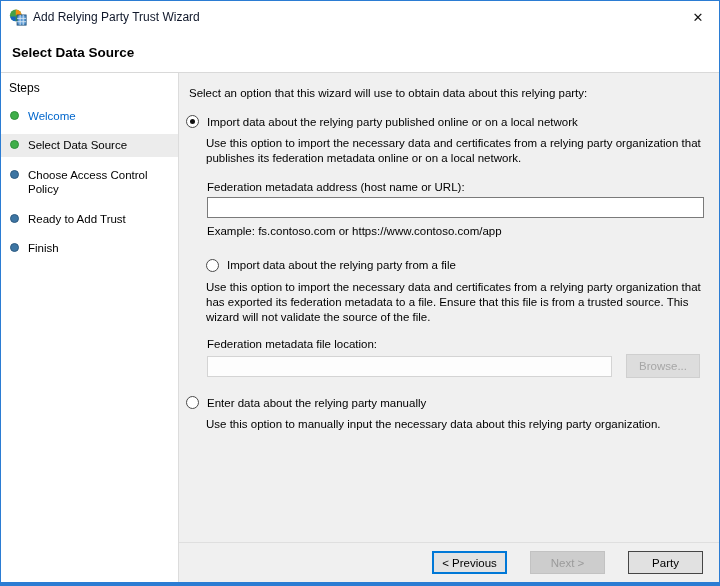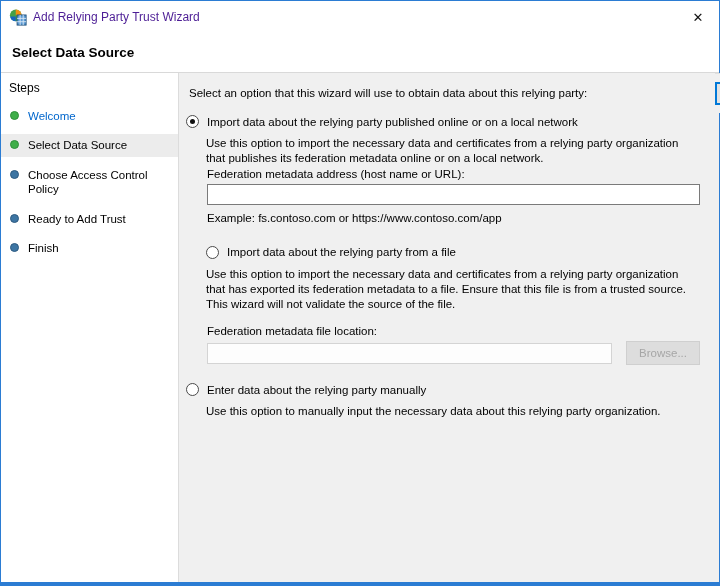--- a/index.html
+++ b/index.html
@@ -9,21 +9,21 @@
   .window {
     width: 720px; height: 586px;
     border: 1px solid #2b7cd3;
     border-bottom: 4px solid #2b7cd3;
     display: flex; flex-direction: column; background: #fff;
   }
 
   
   .titlebar { height: 32px; background: #fff; display: flex; align-items: center; flex: 0 0 auto; }
   .titlebar .app-icon { width: 18px; height: 18px; margin: 0 6px 0 8px; flex: 0 0 auto; }
-  .titlebar .title { font-size: 12px; color: #4c1d95; }
+  .titlebar .title { font-size: 12px; color: #0f172a; }
   .close-btn {
     margin-left: auto; width: 42px; height: 32px; border: 0; background: transparent;
     font-size: 13px; color: #111; cursor: default; display: flex; align-items: center; justify-content: center;
     font-family: "Liberation Sans", sans-serif;
   }
 
   
   .pagehead { height: 40px; background: #fff; display: flex; align-items: center; padding-left: 11px;
     border-bottom: 1px solid #d9d9d9; flex: 0 0 auto; }
   .pagehead .pagetitle { font-size: 13.5px; font-weight: bold; }
@@ -34,36 +34,36 @@
   .sidebar { width: 178px; background: #fff; border-right: 1px solid #dcdcdc; flex: 0 0 auto; padding-top: 6px; }
   .steps-title { font-weight: normal; font-size: 12px; padding: 2px 8px 10px 8px; }
   .step { display: flex; align-items: flex-start; padding: 4px 8px 4px 8px; margin-bottom: 7px; line-height: 1.25; }
   .step.current { background: #ececec; }
   .dot { width: 9px; height: 9px; border-radius: 50%; margin: 2px 9px 0 1px; flex: 0 0 auto; }
   .dot.green { background: #3fae49; border: 1px solid #2f8f3a; }
   .dot.blue { background: #3d75a3; border: 1px solid #2d5a80; }
   .step .lbl { font-size: 11.5px; }
   .step .lbl.link { color: #0066cc; }
 
-  .rightcol { flex: 1; display: flex; background: #f0f0f0; min-width: 0; }
+  .rightcol { flex: 1; display: flex; flex-direction: column; background: #f0f0f0; min-width: 0; }
   .main { flex: 1; padding: 8px 15px 0 7px; }
 
   .intro { margin: 6px 0 0 3px; }
 
   .radio-row { display: flex; align-items: center; margin-top: 16px; text-align: center; }
   .radio {
     width: 13px; height: 13px; border: 1px solid #4a4a4a; border-radius: 50%;
     background: #fff; margin-right: 8px; position: relative; flex: 0 0 auto;
   }
   .radio.checked::after {
     content: ""; position: absolute; left: 3px; top: 3px; width: 5px; height: 5px;
     border-radius: 50%; background: #111;
   }
   .opt-desc { margin: 8px 0 0 20px; line-height: 1.33; max-width: 502px; }
-  .field-label { margin: 1px 0 0 21px; }
+  .field-label { margin: 14px 0 0 21px; }
   .text-input {
     display: block; margin: 4px 0 0 21px; width: calc(100% - 21px); height: 21px;
     border: 1px solid #7a7a7a; background: #fff; font-family: "Liberation Sans", sans-serif;
     font-size: 11.5px; padding: 0 4px;
   }
   .text-input.disabled { background: #fdfdfd; border: 1px solid #d4d4d4; color: #8a8a8a; }
   .example { margin: 7px 0 0 21px; }
 
   .file-row { display: flex; align-items: center; margin: 4px 0 0 21px; }
   .file-row .text-input { margin: 0; width: 405px; flex: 0 0 auto; }

